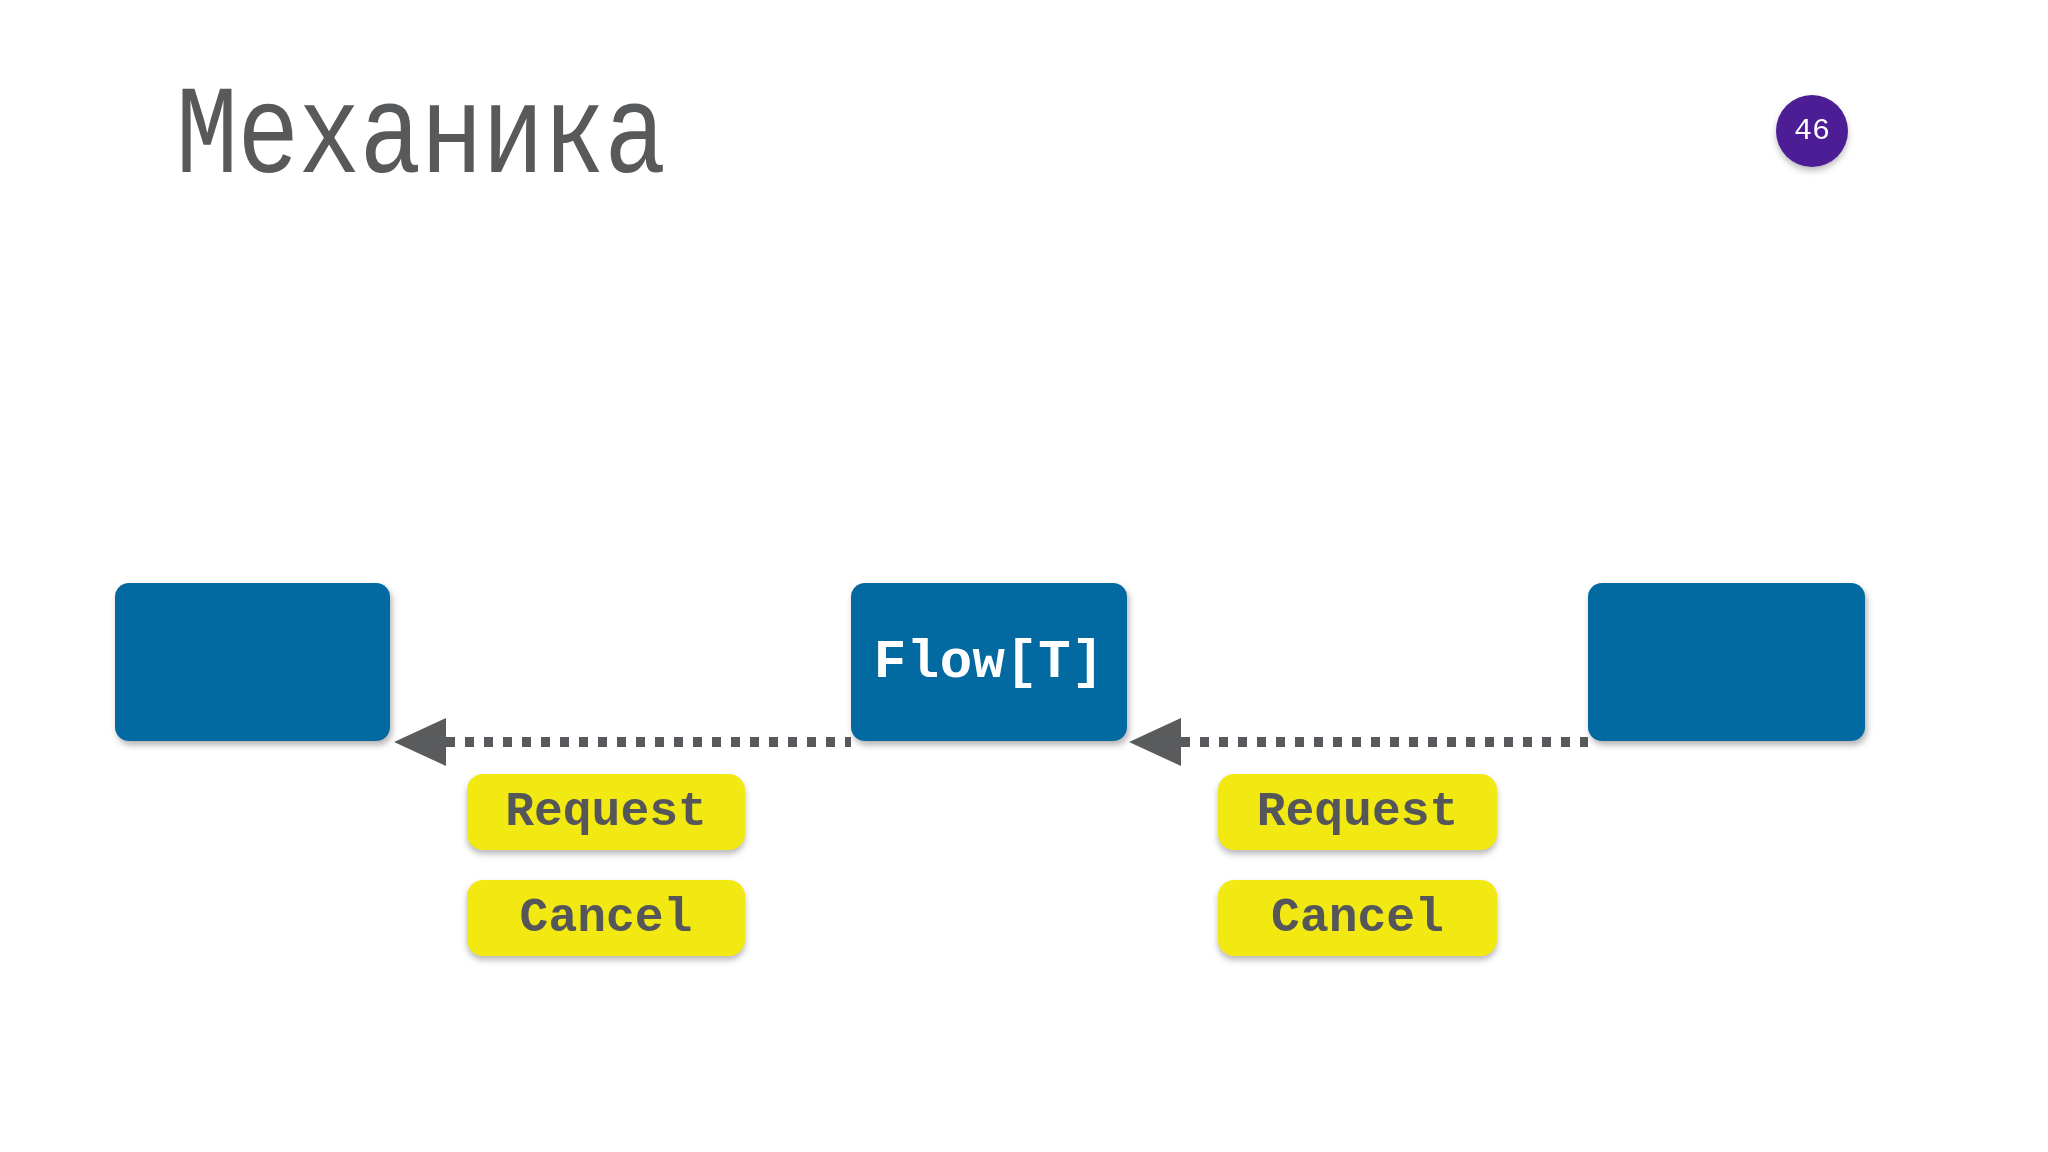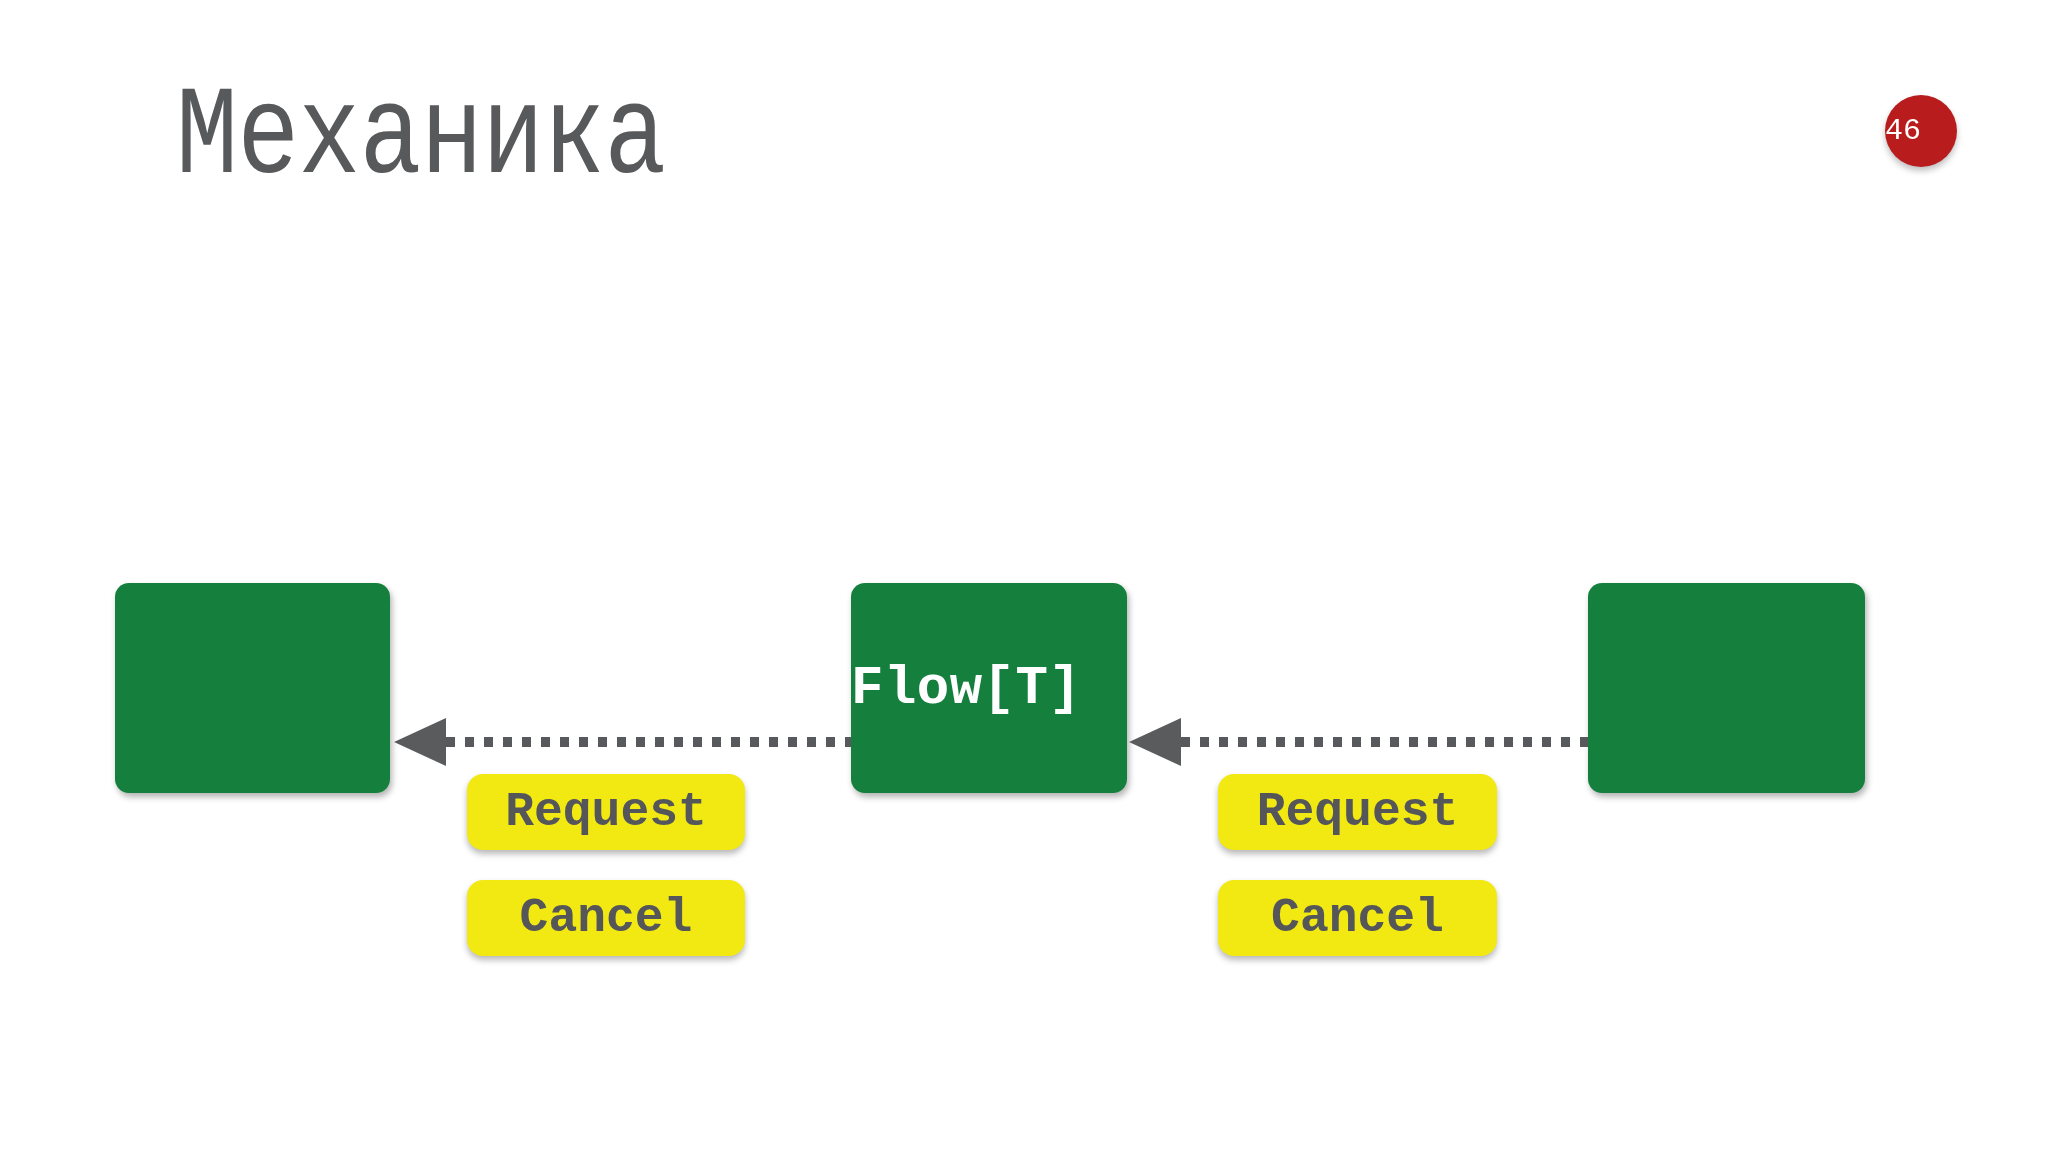--- a/index.html
+++ b/index.html
@@ -23,46 +23,46 @@
     color: #58595b;
     transform: scaleX(0.82);
     transform-origin: left top;
     white-space: nowrap;
     letter-spacing: -1px;
   }
 
   
   .badge {
     position: absolute;
-    left: 1885px;
+    left: 1776px;
     top: 95px;
     width: 72px;
     height: 72px;
     border-radius: 50%;
-    background: #b91c1c;
+    background: #4c1d95;
     box-shadow: 0 4px 6px rgba(0,0,0,0.25);
     display: flex;
     align-items: center;
-    justify-content: flex-start;
+    justify-content: center;
     color: #ffffff;
     font-size: 30px;
     font-weight: 400;
   }
 
   
   .node {
     position: absolute;
     top: 583px;
-    height: 210px;
-    background: #15803d;
+    height: 158px;
+    background: #0369a1;
     border-radius: 14px;
     box-shadow: 2px 4px 6px rgba(0,0,0,0.30);
     display: flex;
     align-items: center;
-    justify-content: flex-start;
+    justify-content: center;
   }
   .node-left  { left: 115px;  width: 275px; }
   .node-flow  { left: 851px;  width: 276px; }
   .node-right { left: 1588px; width: 277px; }
   .node-label {
     color: #ffffff;
     font-size: 54px;
     font-weight: 700;
     letter-spacing: 0.5px;
   }

